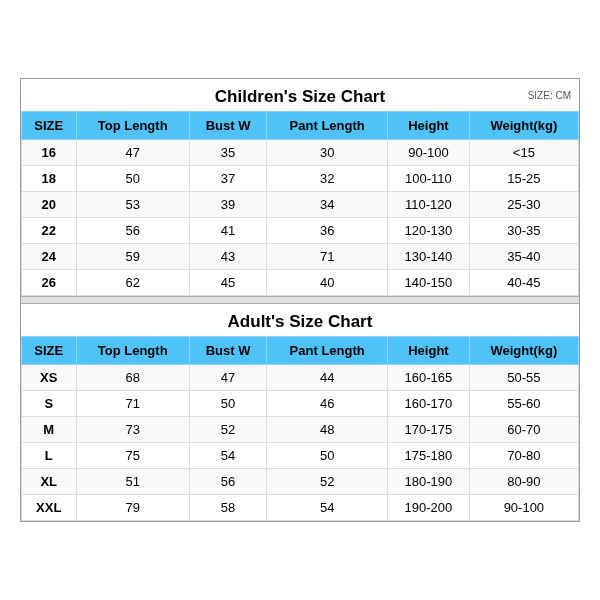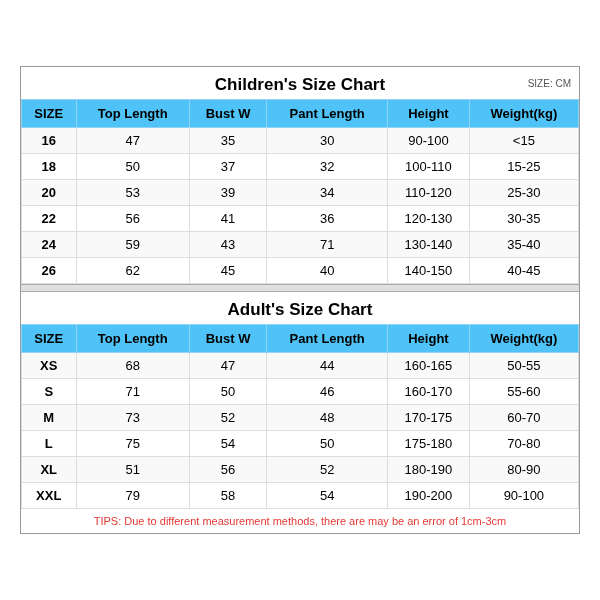--- a/index.html
+++ b/index.html
@@ -215,17 +215,14 @@
           <td>XXL</td>
           <td>79</td>
           <td>58</td>
           <td>54</td>
           <td>190-200</td>
           <td>90-100</td>
         </tr>
       </tbody>
   </table>
 
-  <div class="tips-row">
-    <span>TIPS: Due to different measurement methods, there are may be an error of 1cm-3cm</span>
-  </div>
 
 </div>
 
 </body></html>

